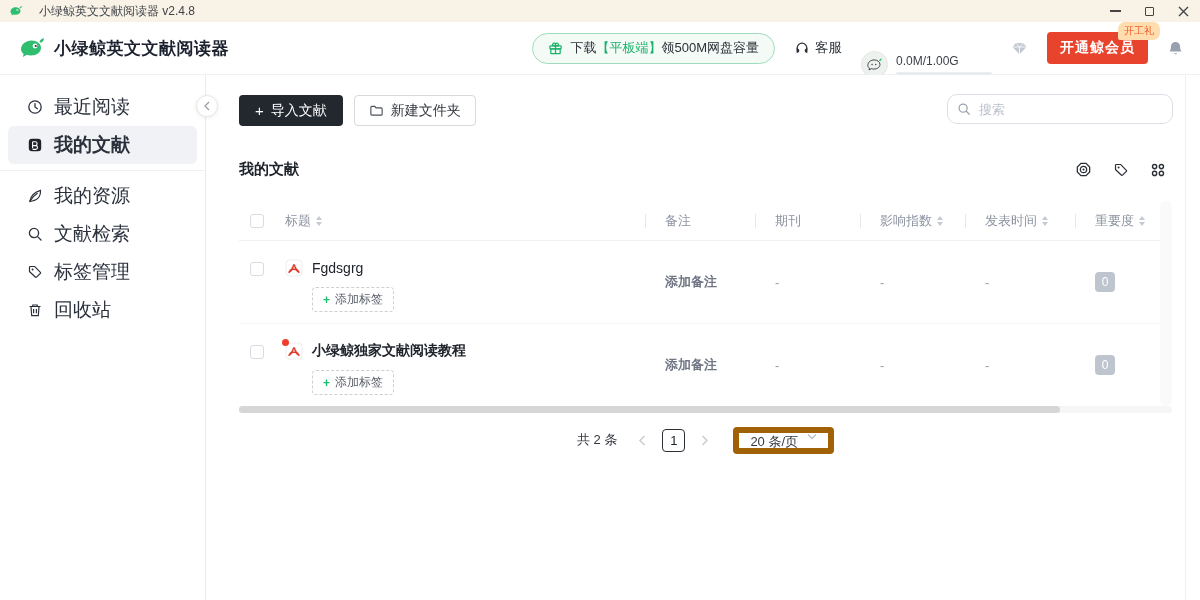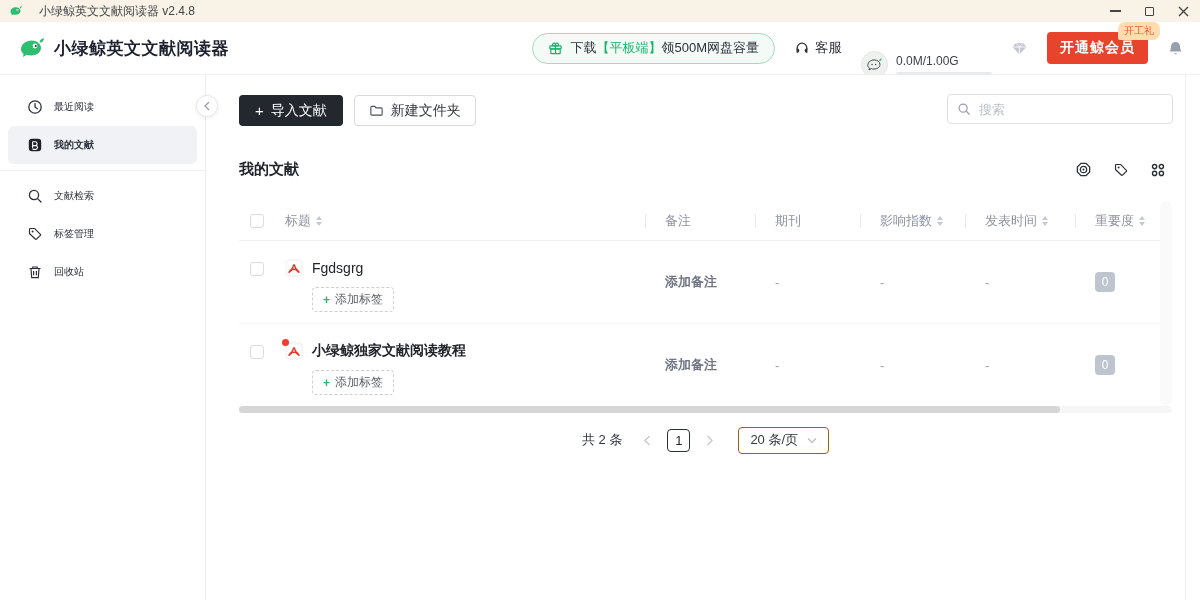--- a/index.html
+++ b/index.html
@@ -28,35 +28,35 @@
   .storage-col { display:flex; flex-direction:column; gap:4px; }
   .storage-text { font-size:12px; color:#3a3f48; }
   .storage-bar { width:96px; height:3px; border-radius:2px; background:#e9ecef; overflow:hidden; }
   .storage-fill { width:3%; height:100%; background:#19be6b; }
   .vip-btn { position:relative; background:#e8432d; color:#fff; font-size:14px; font-weight:700; padding:7px 13px; border-radius:4px; cursor:pointer; letter-spacing:1px; }
   .vip-badge { position:absolute; top:-10px; right:-12px; background:#ffddae; color:#ee5a2b; font-size:10px; font-weight:400; padding:2px 6px; border-radius:7px 7px 7px 2px; letter-spacing:0; }
   .bell { cursor:pointer; }
 
   
   .sidebar { position:absolute; top:75px; left:0; width:206px; bottom:0; background:#fff; border-right:1px solid #ececec; padding-top:13px; }
-  .side-item { height:38px; display:flex; align-items:center; gap:11px; padding-left:27px; font-size:10px; color:#2b313c; cursor:pointer; }
+  .side-item { height:38px; display:flex; align-items:center; gap:11px; padding-left:27px; font-size:19px; color:#2b313c; cursor:pointer; }
   .side-item.active { background:#f1f2f5; border-radius:6px; margin:0 8px; padding-left:19px; font-weight:700; }
   .side-divider { height:1px; background:#f0f0f0; margin:6px 0; }
   .collapse-btn { position:absolute; left:196px; top:95px; width:22px; height:22px; border-radius:50%; background:#fff; border:1px solid #e8e8e8; box-shadow:0 1px 4px rgba(0,0,0,.08); display:flex; align-items:center; justify-content:center; cursor:pointer; z-index:5; }
 
   
   .main { position:absolute; left:207px; top:75px; right:0; bottom:0; background:#fff; }
   .right-divider { position:absolute; left:978px; top:0; bottom:0; width:1px; background:#f0f0f0; }
 
   .toolbar { position:absolute; left:32px; top:20px; display:flex; gap:11px; }
   .btn-import { display:flex; align-items:center; gap:7px; height:31px; padding:0 16px; background:#23272e; color:#fff; border-radius:4px; font-size:14px; cursor:pointer; }
   .btn-import .plus { font-size:15px; }
   .btn-folder { display:flex; align-items:center; gap:7px; height:31px; padding:0 14px; background:#fff; border:1px solid #d9d9d9; border-radius:4px; font-size:14px; color:#33373f; cursor:pointer; }
   .search-box { position:absolute; right:27px; top:19px; width:226px; height:30px; }
-  .search-box input { width:100%; height:100%; border:1px solid #dcdfe6; border-radius:4px; padding:0 10px 0 31px; font-size:13px; color:#333; outline:none; font-family:inherit; }
+  .search-box input { width:100%; height:100%; border:1px solid #dcdfe6; border-radius:10px; padding:0 10px 0 31px; font-size:13px; color:#333; outline:none; font-family:inherit; }
   .search-box input::placeholder { color:#b9bfc9; }
   .search-icon { position:absolute; left:10px; top:8px; }
 
   .section-row { position:absolute; left:32px; right:34px; top:85px; display:flex; align-items:center; }
   .section-title { font-size:15px; font-weight:700; color:#20242c; }
   .section-icons { margin-left:auto; display:flex; align-items:center; gap:21px; }
   .section-icons > span { cursor:pointer; }
 
   .table { position:absolute; left:32px; top:126px; width:933px; }
   .tgrid { display:grid; grid-template-columns:46px 360px 110px 105px 105px 110px 97px; }
@@ -90,21 +90,21 @@
   .imp-badge { min-width:20px; height:20px; border-radius:4px; background:#bfc5ce; color:#fff; font-size:12px; display:flex; align-items:center; justify-content:center; padding:0 4px; cursor:pointer; }
 
   .v-scroll { position:absolute; left:953px; top:126px; width:12px; height:205px; background:#fafafa; border-radius:6px; }
   .h-scroll { position:absolute; left:32px; top:331px; width:933px; height:7px; background:#f6f6f6; border-radius:4px; cursor:pointer; }
   .h-thumb { width:88%; height:7px; background:#d6d6d6; border-radius:4px; }
 
   .pagination { position:absolute; left:32px; top:351px; width:933px; height:28px; display:flex; align-items:center; justify-content:center; gap:9px; }
   .pg-total { font-size:13px; color:#33373f; margin-right:5px; }
   .pg-arrow { width:22px; height:22px; display:flex; align-items:center; justify-content:center; cursor:pointer; }
   .pg-page { width:23px; height:23px; border:1.2px solid #2b2f36; border-radius:4px; display:flex; align-items:center; justify-content:center; font-size:13px; color:#20242c; cursor:pointer; }
-  .pg-size { height:27px; border:1px solid #a16207; border-radius:4px; display:flex; align-items:center; gap:9px; padding:0 11px; font-size:13px; color:#33373f; cursor:pointer; margin-left:8px; }
+  .pg-size { height:27px; border:6px solid #a16207; border-radius:4px; display:flex; gap:9px; padding:0 11px; font-size:13px; color:#33373f; cursor:pointer; margin-left:8px; }
 </style>
 </head>
 <body>
 
 <div class="titlebar">
   <span>
     <svg width="14" height="12" viewBox="0 0 28 24">
         <path d="M3 13.5C3 8 8 4.5 13.5 4.5c5.5 0 9.5 3.2 9.5 7.5 0 4.5-4.5 7.5-10 7.5-1.6 0-3-.2-4.2-.7L5 21l.6-3.2C4 16.7 3 15.2 3 13.5z" fill="#2fbe70"></path>
         <path d="M21.5 5.5c.8-2 2.6-3.2 4.5-3.3-.2 1.9-1.2 3.6-3 4.6z" fill="#2fbe70"></path>
         <circle cx="17" cy="10" r="2.2" fill="#fff"></circle>
@@ -216,20 +216,29 @@
       <svg width="16" height="16" viewBox="0 0 16 16">
           <rect x="1.8" y="1.8" width="12.4" height="12.4" rx="3.2" fill="#1f2329"></rect>
           <path d="M5.6 4.8v6.4M5.6 4.8h2.6a1.9 1.9 0 0 1 0 3.8H5.6m0 0h3a1.9 1.9 0 0 1 0 3.8h-3" stroke="#fff" stroke-width="1.1" fill="none"></path>
         </svg>
     </span>
     <span>我的文献</span>
   </div>
   <div class="side-divider"></div>
   <div class="side-item">
     <span>
+      <svg width="16" height="16" viewBox="0 0 16 16" fill="none" stroke="#2b313c" stroke-width="1.2">
+          <path d="M2.8 13.4C3.6 9 6.5 4.4 13.5 2.4c.4 4.5-1.7 9.5-8.3 10.6z"></path>
+          <path d="M2.8 13.4C5 9.5 7.9 6.7 10.6 4.9"></path>
+        </svg>
+    </span>
+    <span>我的资源</span>
+  </div>
+  <div class="side-item">
+    <span>
       <svg width="16" height="16" viewBox="0 0 16 16" fill="none" stroke="#2b313c" stroke-width="1.3">
           <circle cx="7" cy="7" r="4.6"></circle>
           <path d="M10.6 10.6L14 14" stroke-linecap="round"></path>
         </svg>
     </span>
     <span>文献检索</span>
   </div>
   <div class="side-item">
     <span>
       <svg width="16" height="16" viewBox="0 0 16 16" fill="none" stroke="#2b313c" stroke-width="1.2">

